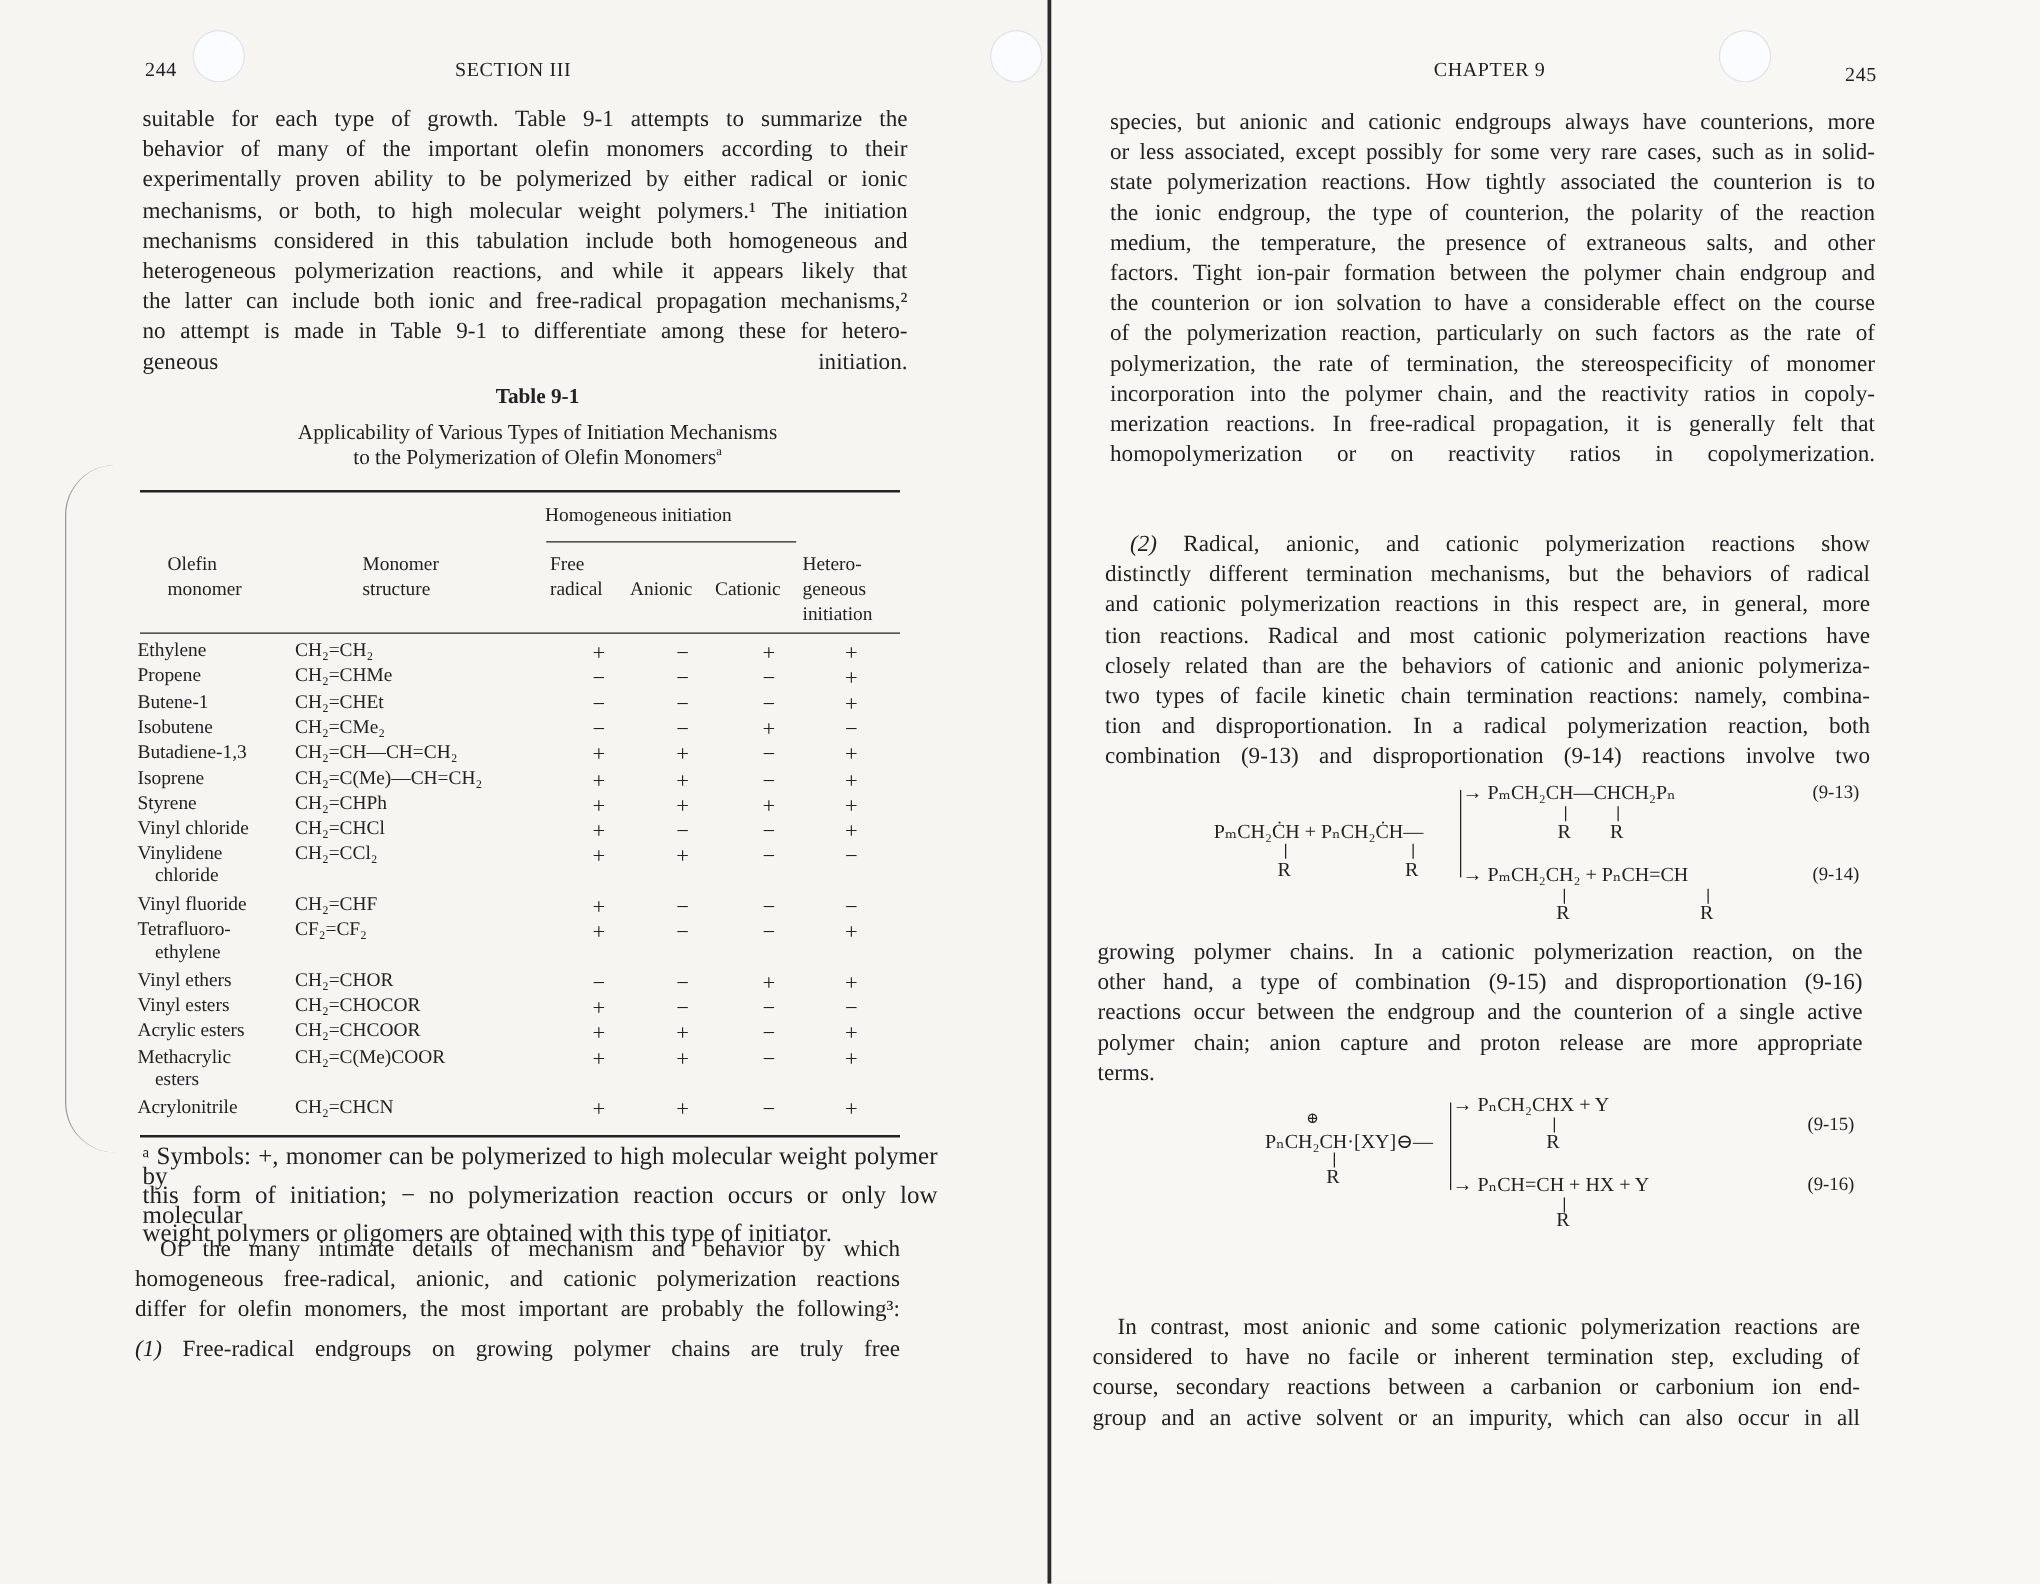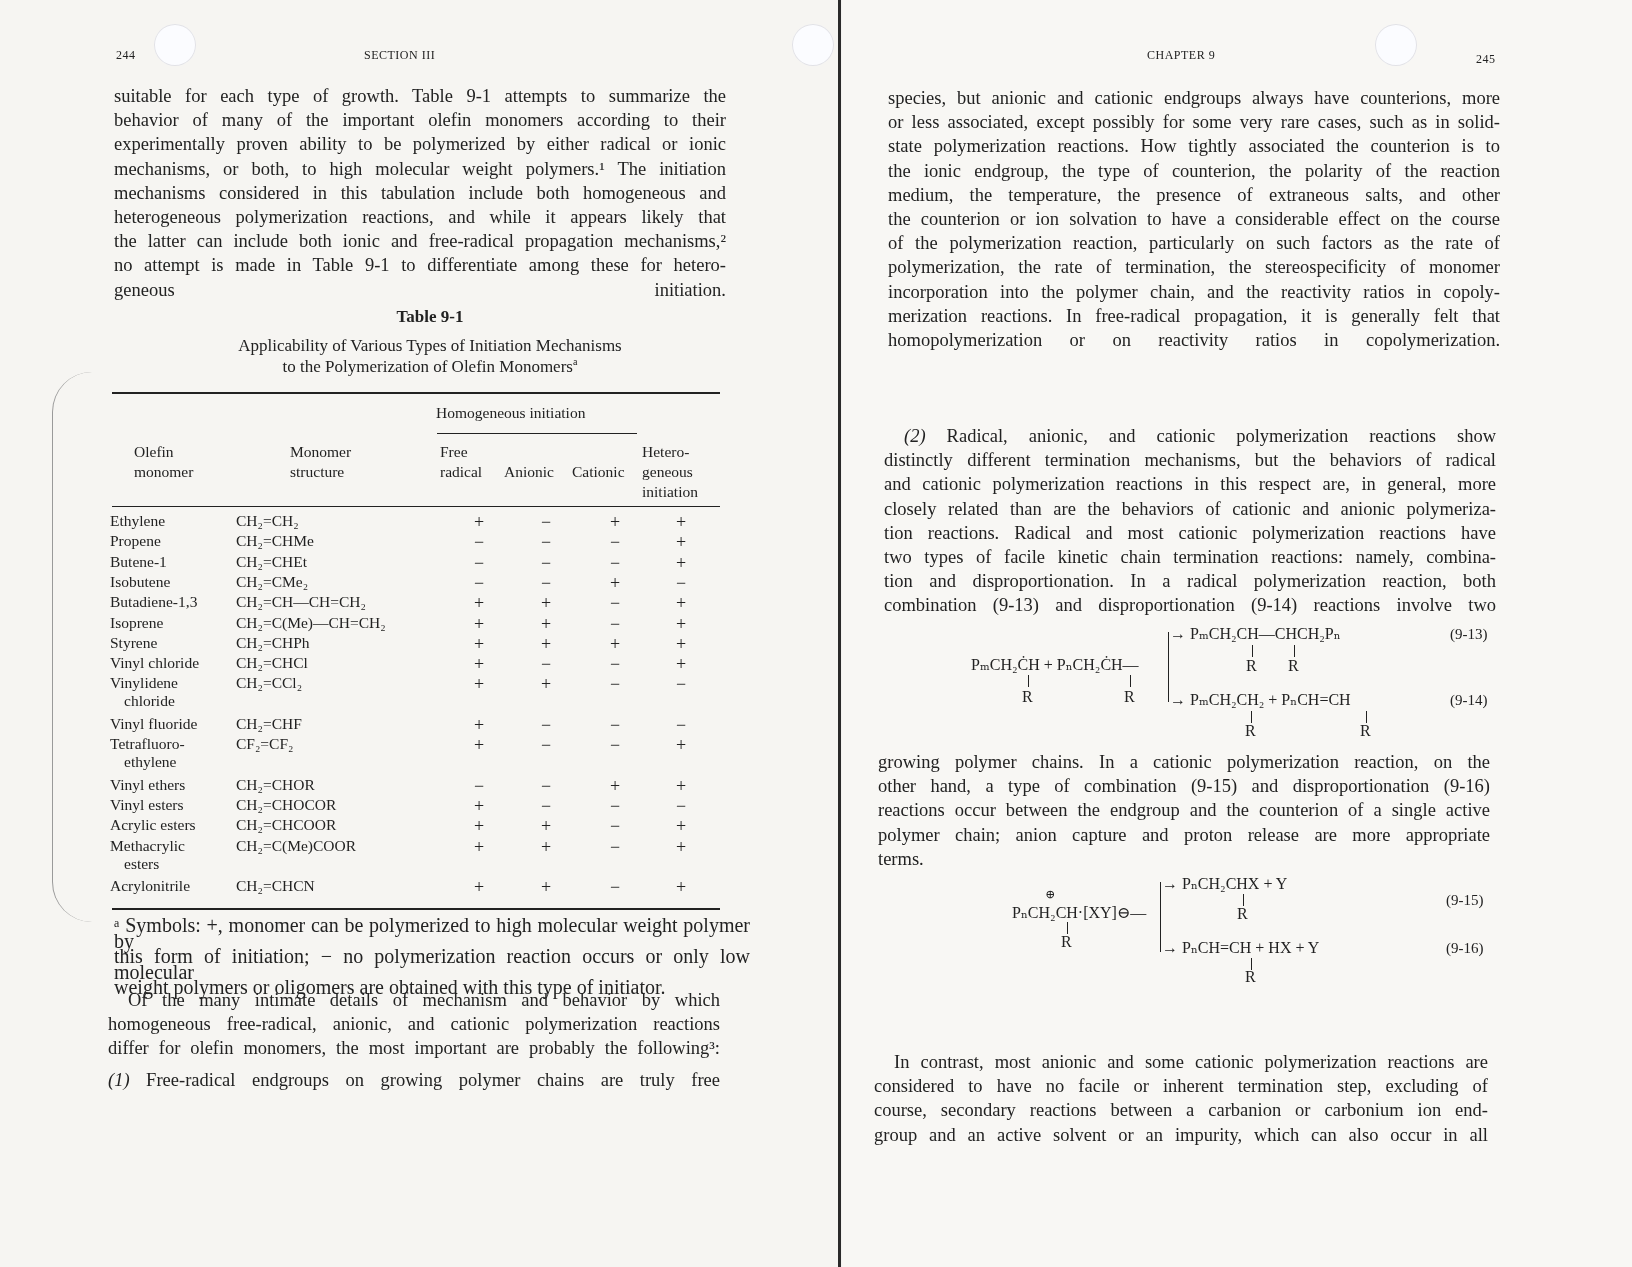--- a/index.html
+++ b/index.html
@@ -3,21 +3,21 @@
 <meta charset="utf-8">
 <style>
   html, body { margin:0; padding:0; }
   body { width:1632px; height:1267px; background:#f3f2ef; position:relative; overflow:hidden;
          font-family:"Liberation Serif","DejaVu Serif",serif; color:#222; }
   .page { position:absolute; top:0; height:1267px; background:#f6f5f2; }
   .page.left { left:0; width:840px; }
   .page.right { left:842px; width:790px; background:#f8f7f4; }
   .gutter { position:absolute; left:838px; top:0; width:3px; height:1267px; background:#2a2a2a; }
   .hole { position:absolute; width:42px; height:42px; border-radius:50%; background:#fbfcff; box-shadow:0 0 0 1px #e2e2e6 inset; }
-  .running { position:absolute; font-size:12px; letter-spacing:0.5px; }
+  .running { position:absolute; font-size:16px; letter-spacing:0.5px; }
   .text { position:absolute; font-size:18.5px; line-height:24.2px; text-align:justify; text-align-last:justify; }
   .jl { display:block; text-align:justify; text-align-last:justify; }
   .ll { display:block; text-align:left; }
   
   .tbl-title { position:absolute; left:110px; width:640px; text-align:center; }
   .rule { position:absolute; background:#222; }
   .th { position:absolute; font-size:15.5px; line-height:20px; }
   .tr { position:absolute; left:114px; width:640px; font-size:15.5px; height:20px; }
   .tr span { position:absolute; top:0; white-space:nowrap; }
   .sym { width:20px; text-align:center; }
@@ -259,33 +259,34 @@
 
 <div class="running" style="left:1147px;top:48px;">CHAPTER 9</div>
 <div class="running" style="left:1476px;top:52px;">245</div>
 
 <div class="text" style="left:888px;top:86px;width:612px;" id="para1">
     <span class="jl">species, but anionic and cationic endgroups always have counterions, more</span>
     <span class="jl">or less associated, except possibly for some very rare cases, such as in solid-</span>
     <span class="jl">state polymerization reactions. How tightly associated the counterion is to</span>
     <span class="jl">the ionic endgroup, the type of counterion, the polarity of the reaction</span>
     <span class="jl">medium, the temperature, the presence of extraneous salts, and other</span>
+    <span class="jl">factors. Tight ion-pair formation between the polymer chain endgroup and</span>
     <span class="jl">the counterion or ion solvation to have a considerable effect on the course</span>
     <span class="jl">of the polymerization reaction, particularly on such factors as the rate of</span>
     <span class="jl">polymerization, the rate of termination, the stereospecificity of monomer</span>
     <span class="jl">incorporation into the polymer chain, and the reactivity ratios in copoly-</span>
     <span class="jl">merization reactions. In free-radical propagation, it is generally felt that</span>
     <span class="ll">homopolymerization or on reactivity ratios in copolymerization.</span>
   </div>
 <div class="text" style="left:884px;top:424px;width:612px;" id="para2">
     <span class="jl" style="text-indent: 20px;"><i>(2)</i><span> Radical, anionic, and cationic polymerization reactions show</span></span>
     <span class="jl">distinctly different termination mechanisms, but the behaviors of radical</span>
     <span class="jl">and cationic polymerization reactions in this respect are, in general, more</span>
+    <span class="jl">tion reactions. Radical and most cationic polymerization reactions have</span>
     <span class="jl">closely related than are the behaviors of cationic and anionic polymeriza-</span>
-    <span class="jl">tion reactions. Radical and most cationic polymerization reactions have</span>
     <span class="jl">two types of facile kinetic chain termination reactions: namely, combina-</span>
     <span class="jl">tion and disproportionation. In a radical polymerization reaction, both</span>
     <span class="jl">combination (9-13) and disproportionation (9-14) reactions involve two</span>
   </div>
 
 <div class="eq" style="left:971px;top:655px;">PₘCH₂ĊH + PₙCH₂ĊH—</div>
 <div class="vbar" style="left:1028px;top:675px;height:12px;"></div>
 <div class="eq" style="left:1022px;top:688px;">R</div>
 <div class="vbar" style="left:1130px;top:675px;height:12px;"></div>
 <div class="eq" style="left:1124px;top:688px;">R</div>

